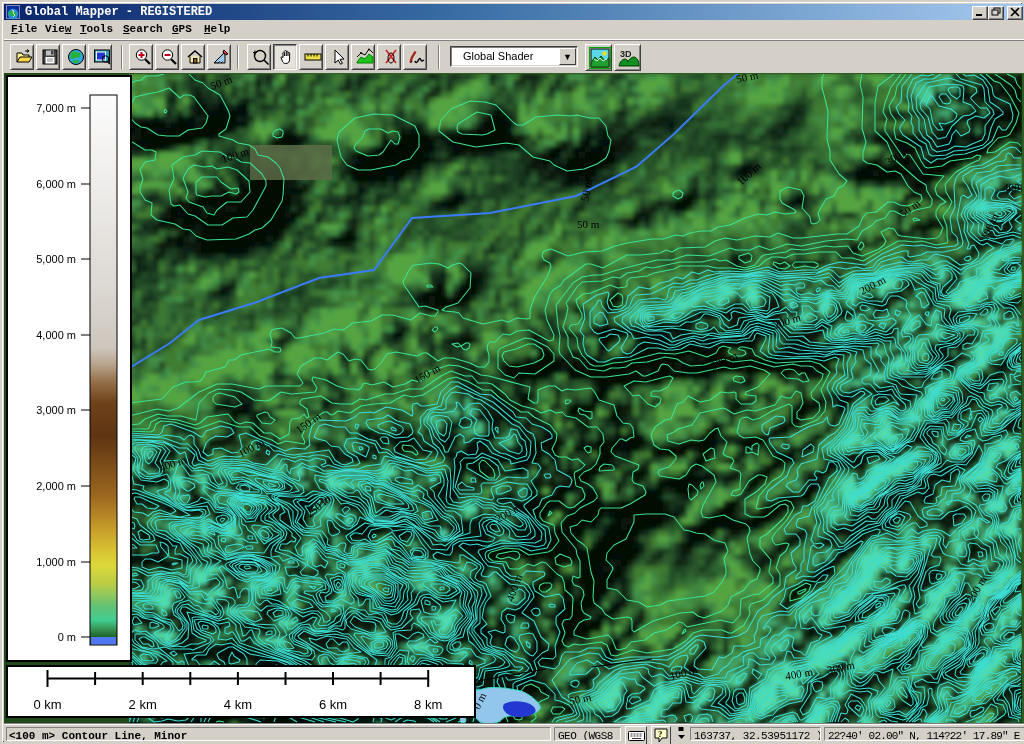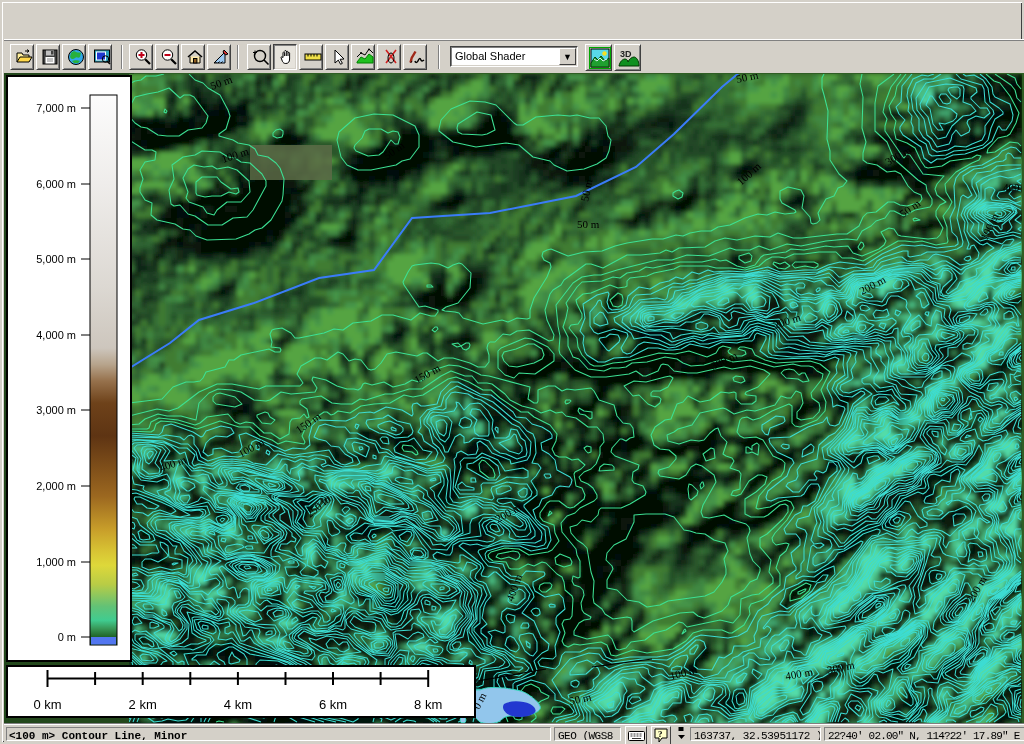--- a/index.html
+++ b/index.html
@@ -6,33 +6,59 @@
 #titlebar {position:absolute;left:2px;top:2px;width:1020px;height:16px;background:linear-gradient(90deg,#0a246a 0%,#3a6ea5 45%,#a6caf0 100%)}
 #title-ic {position:absolute;left:2px;top:1px;width:14px;height:14px;background:#0830a0;border:1px solid #88a;}
 #title-tx {position:absolute;left:21px;top:1px;color:#fff;font:bold 12px "Liberation Mono",monospace;letter-spacing:0px;white-space:pre}
 .wbtn {position:absolute;top:2px;width:16px;height:14px;background:#d4d0c8;border:1px solid #404040;border-top-color:#fff;border-left-color:#fff;box-shadow:inset -1px -1px 0 #808080;font:bold 9px "Liberation Sans";text-align:center;line-height:12px}
 #menubar {position:absolute;left:2px;top:18px;width:1020px;height:19px;background:#d4d0c8}
 .mi {position:absolute;top:3px;font:bold 11px "Liberation Mono",monospace}
 #toolbar {position:absolute;left:2px;top:37px;width:1020px;height:34px;background:#d4d0c8;border-top:1px solid #fff;box-shadow:0 1px 0 #808080 inset}
 .tbtn {position:absolute;top:4px;background:#d4d0c8;border:1px solid;border-color:#fff #404040 #404040 #fff;box-shadow:inset 1px 1px 0 #d4d0c8, inset -1px -1px 0 #808080;display:flex;align-items:center;justify-content:flex-end}
 .tbtn.pressed {border-color:#404040 #fff #fff #404040;box-shadow:inset 1px 1px 0 #808080, inset -1px -1px 0 #d4d0c8;background:#e6e3dc}
 .tsep {position:absolute;top:5px;width:2px;height:24px;border-left:1px solid #808080;border-right:1px solid #fff}
-#combo {position:absolute;left:446px;top:6px;width:128px;height:21px;background:#fff;border:1px solid;border-color:#404040 #fff #fff #404040;box-shadow:inset 1px 1px 0 #808080, inset -1px -1px 0 #d4d0c8;font:11px "Liberation Sans";padding:3px 0 0 4px}
+#combo {position:absolute;left:446px;top:6px;width:128px;height:21px;background:#fff;border:1px solid;border-color:#404040 #fff #fff #404040;box-shadow:inset 1px 1px 0 #808080, inset -1px -1px 0 #d4d0c8;font:11px "Liberation Sans";padding:3px 0 0 12px}
 #combobtn {position:absolute;right:1px;top:1px;width:17px;height:17px;background:#d4d0c8;border:1px solid;border-color:#fff #404040 #404040 #fff;font-size:9px;text-align:center;line-height:16px;color:#000}
 #maparea {position:absolute;left:2px;top:71px;width:1020px;height:650px;background:#2f5e24;overflow:hidden}
 #mapstrip {position:absolute;left:0;top:0;width:130px;height:650px;background:#23481c}
 #legend {position:absolute;left:2px;top:2px;width:126px;height:587px;background:#fff;border:2px solid #000}
 #scalebar {position:absolute;left:2px;top:592px;width:470px;height:53px;background:#fff;border:2px solid #000}
 #statusbar {position:absolute;left:2px;top:721px;width:1020px;height:21px;background:#d4d0c8;border-top:1px solid #808080;box-shadow:0 1px 0 #fff inset}
 .pane {position:absolute;top:3px;height:14px;border:1px solid;border-color:#808080 #fff #fff #808080;overflow:hidden;white-space:nowrap}
 #stext {font:bold 11px "Liberation Mono",monospace;position:absolute;left:2px;top:2px}
 .ptext {font:11px "Liberation Mono",monospace;position:absolute;left:3px;top:2px;letter-spacing:-0.5px}
 .sbtn {position:absolute;top:2px;height:19px;background:#d4d0c8;border:1px solid;border-color:#fff #404040 #404040 #fff;display:flex;align-items:center;justify-content:center}
 </style></head><body>
 <div id="win">
+<div id="titlebar">
+<div id="title-ic"><svg width="12" height="12" viewBox="0 0 12 12">
+          <circle cx="6" cy="6" r="5.2" fill="#2890d8"></circle>
+          <path d="M2 4c2-2 4-1 5 0s3 0 3 1l-2 3c-2 1-3-1-4 0l-2-2z" fill="#28b03c"></path>
+          <path d="M5 2l2 1-1 2 2 2-2 2" stroke="#f8f8e0" fill="none" stroke-width="0.8"></path>
+        </svg></div>
+<div id="title-tx">Global Mapper - REGISTERED</div>
+<div class="wbtn" style="left:968px"><svg width="12" height="10">
+          <rect x="2" y="7" width="6" height="2" fill="#000"></rect>
+        </svg></div>
+<div class="wbtn" style="left:984px"><svg width="12" height="10">
+          <rect x="4" y="1" width="6" height="5" fill="none" stroke="#000"></rect>
+          <rect x="2" y="3" width="6" height="5" fill="#d4d0c8" stroke="#000"></rect>
+        </svg></div>
+<div class="wbtn" style="left:1003px"><svg width="12" height="10">
+          <path d="M2 1l8 8M10 1l-8 8" stroke="#000" stroke-width="1.6"></path>
+        </svg></div>
+</div>
+<div id="menubar">
+      <span class="mi" style="left:7px"><u>F</u>ile</span>
+      <span class="mi" style="left:41px">Vie<u>w</u></span>
+      <span class="mi" style="left:76px"><u>T</u>ools</span>
+      <span class="mi" style="left:119px"><u>S</u>earch</span>
+      <span class="mi" style="left:168px"><u>G</u>PS</span>
+      <span class="mi" style="left:200px"><u>H</u>elp</span>
+    </div>
 <div id="toolbar">
       <div class="tbtn" style="left:6px;width:24px;height:26px">
         <svg width="18" height="18" viewBox="0 0 18 18">
           <path d="M2 14V5h5l1 2h6v2" fill="#ffef9c" stroke="#000"></path>
           <path d="M2 14l3-5h12l-3 5z" fill="#ffd84a" stroke="#000"></path>
           <path d="M10 3h4M14 3l-2-1.5M14 3l-2 1.5" stroke="#000" fill="none"></path>
         </svg>
       </div>
       <div class="tbtn" style="left:32px;width:24px;height:26px">
         <svg width="18" height="18" viewBox="0 0 18 18">

